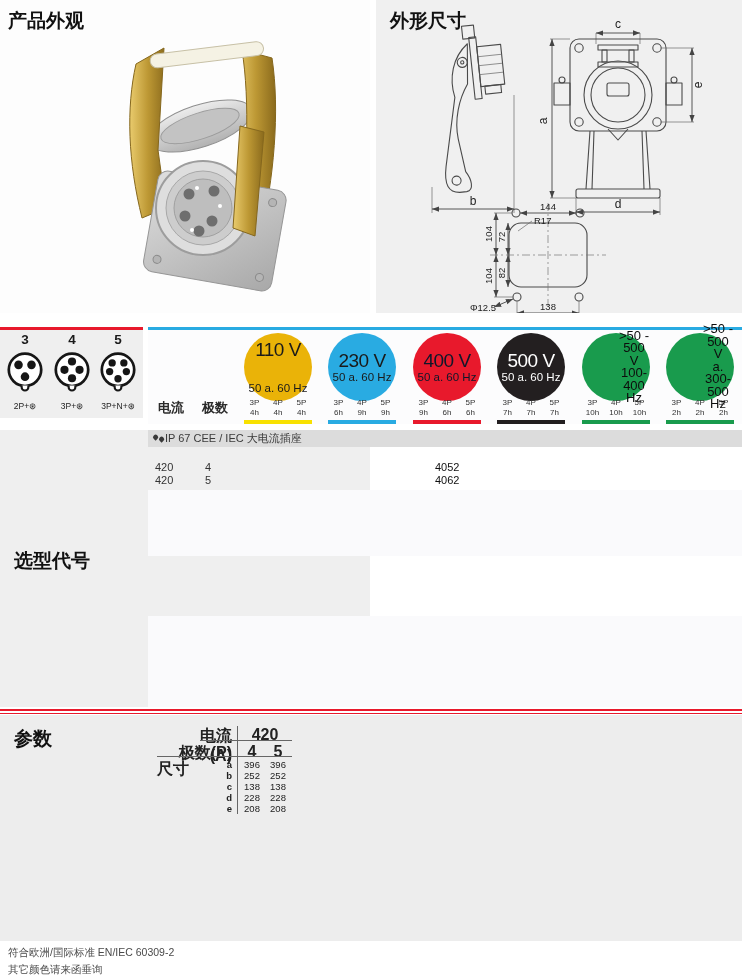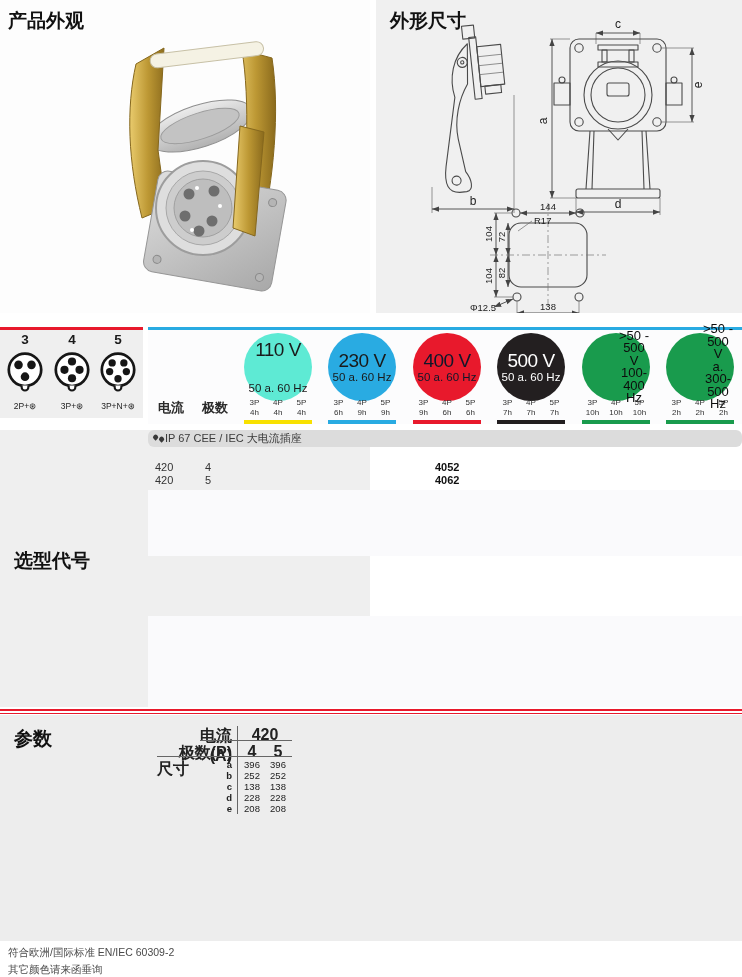--- a/index.html
+++ b/index.html
@@ -37,32 +37,32 @@
            display:flex;flex-direction:column;align-items:center;justify-content:center;text-align:center;}
   .v-b{font-size:19px;line-height:20px;letter-spacing:-0.5px;}
   .v-s{font-size:11.5px;line-height:13px;}
   .v-t{font-size:13px;line-height:12.5px;margin-left:36px;}
   .vcols{position:absolute;left:0;top:71px;width:68px;display:flex;justify-content:space-between;}
   .vcol{width:21px;text-align:center;font-size:8px;line-height:9.5px;color:#333;}
   .vbar{position:absolute;left:0;top:93px;width:68px;height:4px;}
 
   
   .ip-band{left:148px;top:430px;width:594px;height:17px;background:#dcdcdc;
-           font-size:11px;color:#3a3a3a;line-height:17px;border-radius:6px;}
+           font-size:11px;color:#3a3a3a;line-height:17px;}
   .ip-band .txt{position:absolute;left:17px;top:0;}
   .drops{position:absolute;left:5px;top:5px;}
   .drop{display:inline-block;width:4.5px;height:4.5px;background:#3a3a3a;
         border-radius:50% 50% 50% 0;transform:rotate(-45deg);margin-right:1.5px;vertical-align:top;}
   .stripe{left:148px;width:594px;background:#fafafc;}
   .sel-panel{left:0;top:430px;width:370px;height:277px;background:#efefef;}
   .sel-panel .panel-title{position:absolute;left:14px;top:118px;}
   .cat-row{position:absolute;font-size:11px;color:#333;height:13px;line-height:13px;}
   .cat-cur{position:absolute;left:155px;width:36px;}
   .cat-pol{position:absolute;left:205px;width:20px;}
-  .cat-code{position:absolute;left:435px;font-weight:bold;color:#111;}
+  .cat-code{position:absolute;left:435px;font-weight:normal;color:#111;}
 
   
   .red-rule{left:0;top:709px;width:742px;height:2px;background:#fff;
             border-top:2px solid #e8192c;border-bottom:1.5px solid #e8192c;}
 
   
   .param-band{left:0;top:715px;width:742px;height:226px;background:#ededed;}
   .param-band .panel-title{position:absolute;left:14px;top:11px;}
   .pt{position:absolute;font-size:16px;color:#222;}
   .pt.b{font-weight:bold;}
@@ -283,21 +283,21 @@
       <div class="pin-label">3P+N+⊛</div>
     </div>
   </div>
 
   <div class="abs vband">
     <div class="topbar" style="background: rgb(41, 171, 226);"></div>
     <div class="colhead" style="left:10px;">电流</div>
     <div class="colhead" style="left:54px;">极数</div>
 
     <div class="vgroup" style="left:96px;">
-      <div class="vcircle" style="background: #5eead4; color: rgb(26, 26, 26); gap: 22px;">
+      <div class="vcircle" style="background: #eab308; color: rgb(26, 26, 26); gap: 22px;">
         <span class="v-b">110 V</span>
         <span class="v-s">50 a. 60 Hz</span>
       </div>
       <div class="vcols">
         <div class="vcol"><span>3P</span><br><span>4h</span></div>
         <div class="vcol"><span>4P</span><br><span>4h</span></div>
         <div class="vcol"><span>5P</span><br><span>4h</span></div>
       </div>
       <div class="vbar" style="background: rgb(248, 225, 0);"></div>
     </div>

